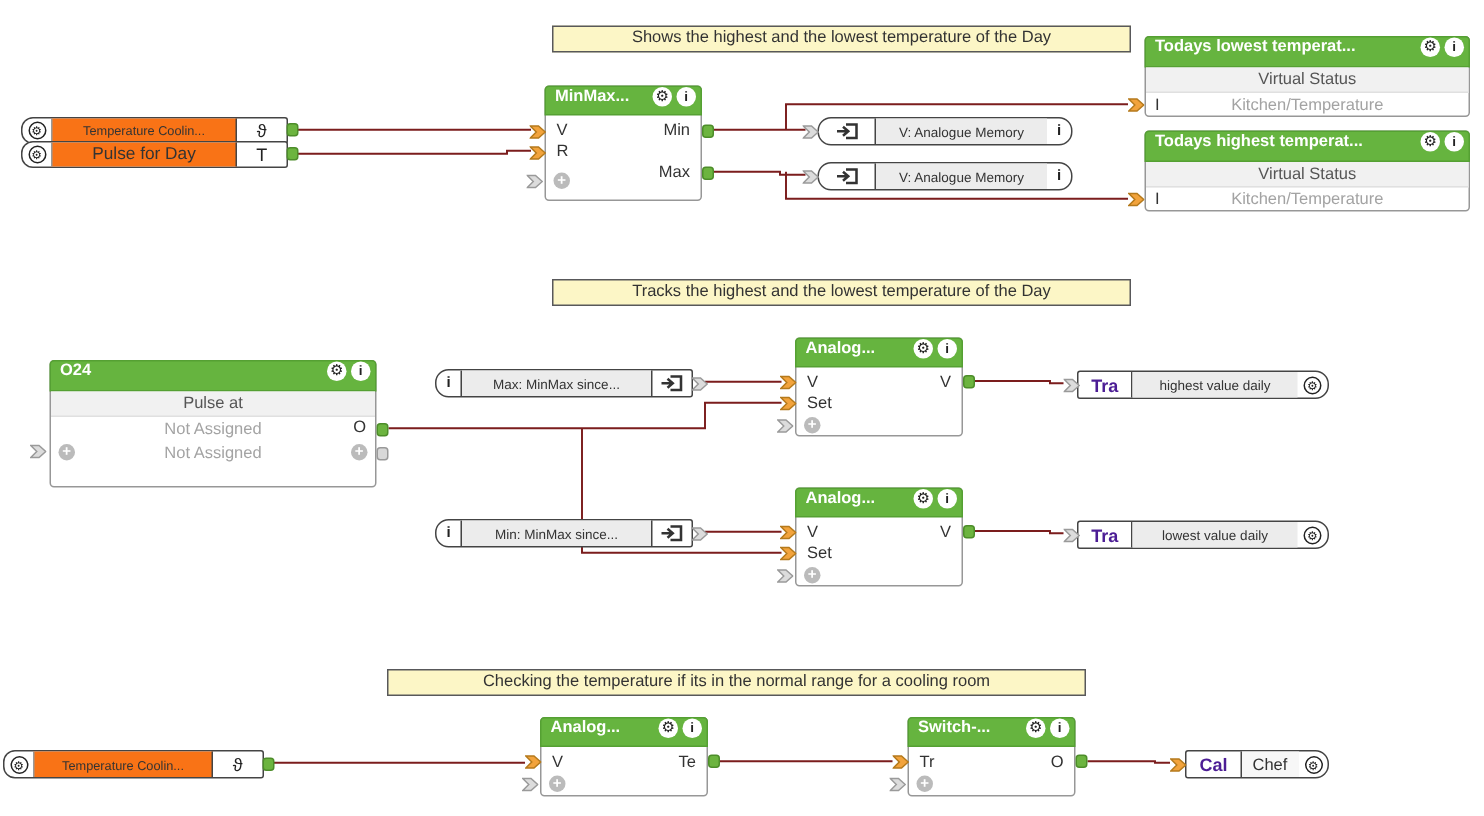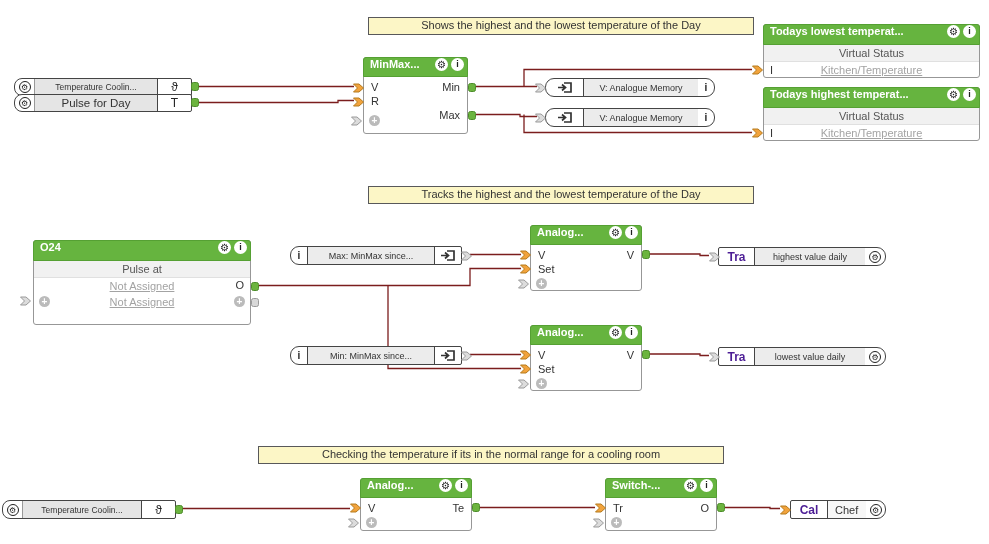--- a/index.html
+++ b/index.html
@@ -14,31 +14,31 @@
        border-radius:3px 3px 0 0;display:flex;align-items:flex-start;padding:0 3px 0 6px;box-sizing:border-box;}
   .hdr.h21{height:21px;}
   .ttl{flex:1;color:#fff;font-weight:bold;font-size:11px;white-space:nowrap;overflow:hidden;}
   .hic{width:13px;height:13px;border-radius:50%;background:#fff;color:#222;font-size:10px;line-height:13px;
        text-align:center;margin-left:3px;flex:0 0 auto;}
   .hic.info{font-weight:bold;font-size:9px;}
   .pt{position:absolute;font-size:11px;color:#333;line-height:14px;white-space:nowrap;}
   .pt.r{right:7px;}
   .row{position:absolute;left:0;right:0;height:16px;line-height:16px;font-size:11px;text-align:center;}
   .row.shade{background:#f1f1f1;border-bottom:1px solid #e0e0e0;color:#555;}
-  .row.dim{color:#a3a3a3;text-decoration:underline;}
+  .row.dim{color:#a3a3a3;}
   .plus{position:absolute;width:11px;height:11px;border-radius:50%;background:#bbb;color:#fff;
         font-size:10px;line-height:11px;text-align:center;font-weight:bold;}
   .nub{position:absolute;width:8px;height:9px;border-radius:2.5px;background:#6cb43f;border:1px solid #4d8d2a;box-sizing:border-box;}
   .nub.gray{background:#d8d8d8;border-color:#999;}
   .arr{position:absolute;width:11px;height:10px;line-height:0;}
   
   .pill{position:absolute;z-index:2;height:16px;border:1px solid #444;border-radius:8px 2px 2px 8px;
         background:#fff;display:flex;align-items:stretch;box-sizing:content-box;}
   .pill .gearend{width:19px;display:flex;align-items:center;justify-content:center;}
-  .pill .lbl{flex:1;background:#e5e5e5;border-left:1px solid #999;border-right:1px solid #444;
+  .pill .lbl{flex:1;background:#f97316;border-left:1px solid #999;border-right:1px solid #444;
              display:flex;align-items:center;justify-content:center;color:#333;}
   .pill .sym{width:33px;display:flex;align-items:center;justify-content:center;font-size:12px;color:#222;}
   .pgear{width:12px;height:12px;border-radius:50%;border:1px solid #222;font-size:8px;line-height:11px;
          text-align:center;color:#222;background:#fff;box-sizing:border-box;}
   
   .ref{position:absolute;z-index:2;height:17px;border:1px solid #444;background:#fff;display:flex;align-items:stretch;}
   .ref .icell{display:flex;align-items:center;justify-content:center;}
   .ref .lbl{flex:1;background:#ececec;display:flex;align-items:center;justify-content:center;
             font-size:9px;color:#333;white-space:nowrap;}
   .ref .info{width:16px;display:flex;align-items:center;justify-content:center;font-weight:bold;font-size:10px;color:#222;}

